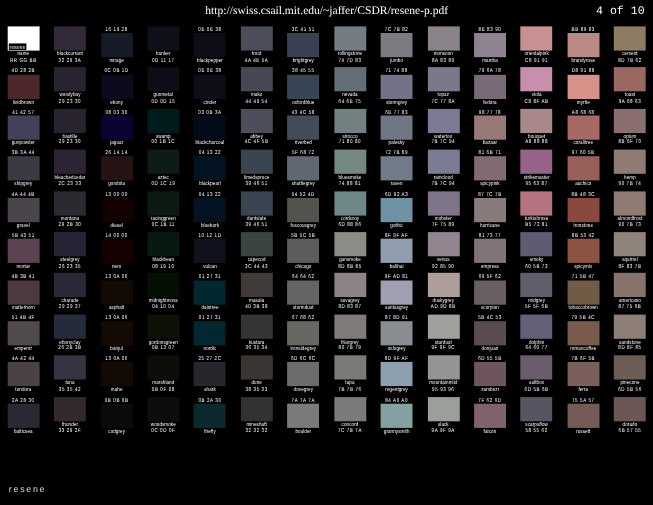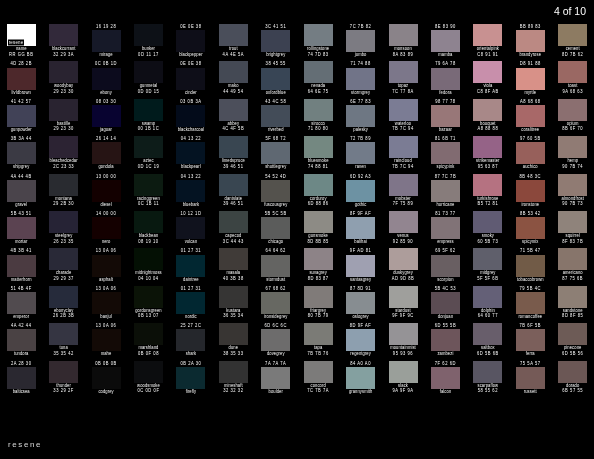--- a/index.html
+++ b/index.html
@@ -11,21 +11,21 @@
   #header{
     position:absolute;top:0;left:0;width:594px;height:22px;
   }
   #doc-url{
     position:absolute;left:0;top:5px;width:594px;text-align:center;
     font-family:"Liberation Serif",serif;
     font-size:10.5px;color:#ffffff;letter-spacing:0px;white-space:nowrap;
   }
   #page-num{
     position:absolute;right:8px;top:5px;
-    font-family:Liberation Sans, sans-serif;
+    font-family:Liberation Mono, monospace;
     font-size:10.5px;color:#ffffff;white-space:nowrap;text-align:right;
   }
   #grid{
     position:absolute;left:0;top:24px;width:594px;height:412px;
     display:grid;
     grid-template-columns:repeat(14,42.43px);
     grid-template-rows:repeat(11,37.4px);
   }
   .cell{
     position:relative;width:42.43px;height:37.4px;
@@ -64,20 +64,21 @@
   #resene-logo{
     position:absolute;left:8px;top:440px;
     font-size:8px;letter-spacing:1.6px;color:#d8d8d8;
     font-family:"Liberation Sans",sans-serif;
   }
 </style>
 </head>
 <body>
 
 <div id="header">
+  <div id="doc-url">http://swiss.csail.mit.edu/~jaffer/CSDR/resene-p.pdf</div>
   <div id="page-num">4 of 10</div>
 </div>
 
 <div id="grid">
     <div class="cell hexdown">
       <div class="sw" style="background: rgb(255, 255, 255);">
         <span id="first-sw-text">resene</span>
       </div>
       <div class="labels">
         <div class="lbl">name</div>

